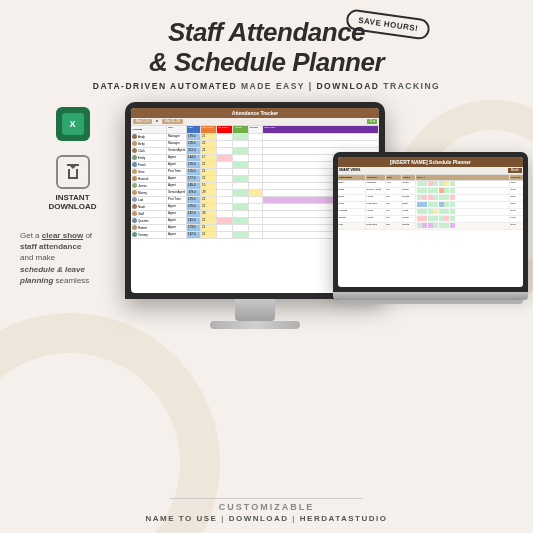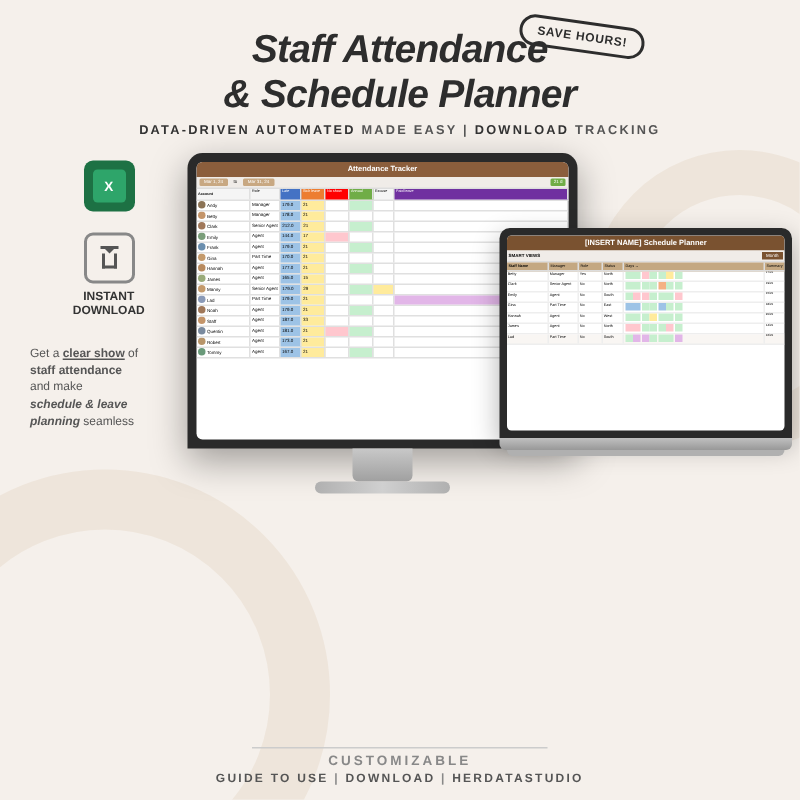--- a/index.html
+++ b/index.html
@@ -865,17 +865,17 @@
         <div class="laptop-bottom"></div>
       </div>
 
     </div>
   </div>
 
   <div class="footer">
     <div class="divider"></div>
     <div class="brand-name">CUSTOMIZABLE</div>
     <div class="tagline">
-      <span>GUIDE TO USE</span> | <span>DOWNLOAD</span> | <span>HERDATASTUDIO</span>
+      <span>NAME TO USE</span> | <span>DOWNLOAD</span> | <span>HERDATASTUDIO</span>
     </div>
   </div>
 
 </div>
 
 </body></html>

